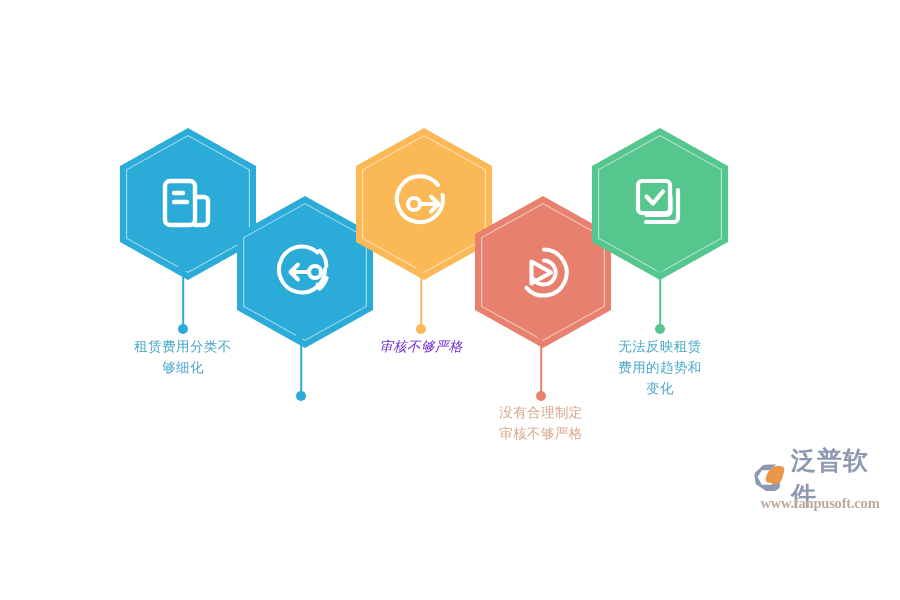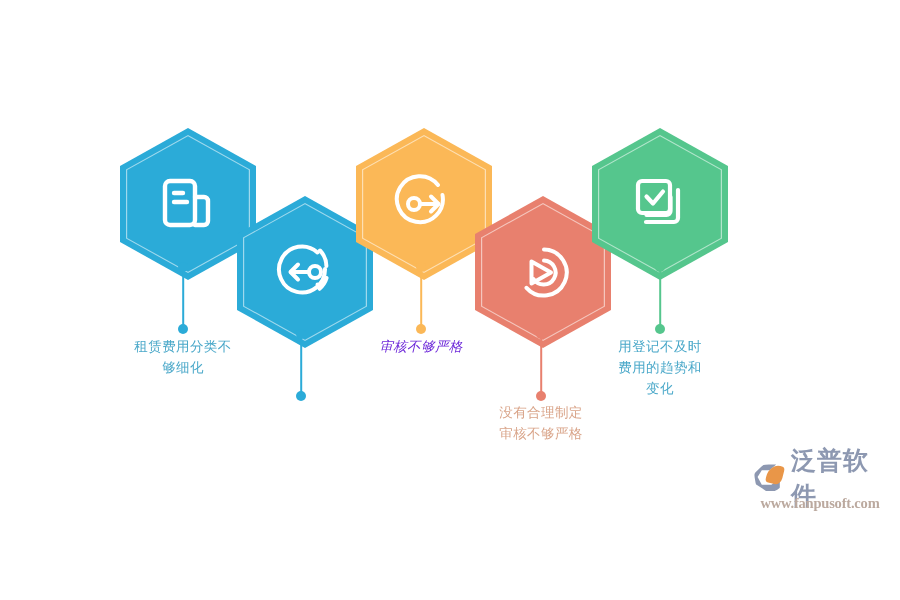--- a/index.html
+++ b/index.html
@@ -279,21 +279,21 @@
       </svg>
     </div>
   </div>
 
   <div class="connector" style="left:655px; top:262px; width:10px; height:72px;">
     <div class="c-line" style="background:#55C68D;"></div>
     <div class="c-dot top" style="background:#55C68D;"></div>
     <div class="c-dot bottom" style="background:#55C68D;"></div>
   </div>
 
-  <div class="caption" style="left:585px; top:336px; width:150px; color:#4aa8c9;">用登记不及时
+  <div class="caption" style="left:585px; top:336px; width:150px; color:#4aa8c9;">无法反映租赁
 费用的趋势和
 变化</div>
 
   <div id="watermark">
     <div class="wm-row">
       <span class="wm-mark">
         <span class="swoosh"></span>
         <span class="flame"></span>
       </span>
       <span class="wm-cn">泛普软件</span>

